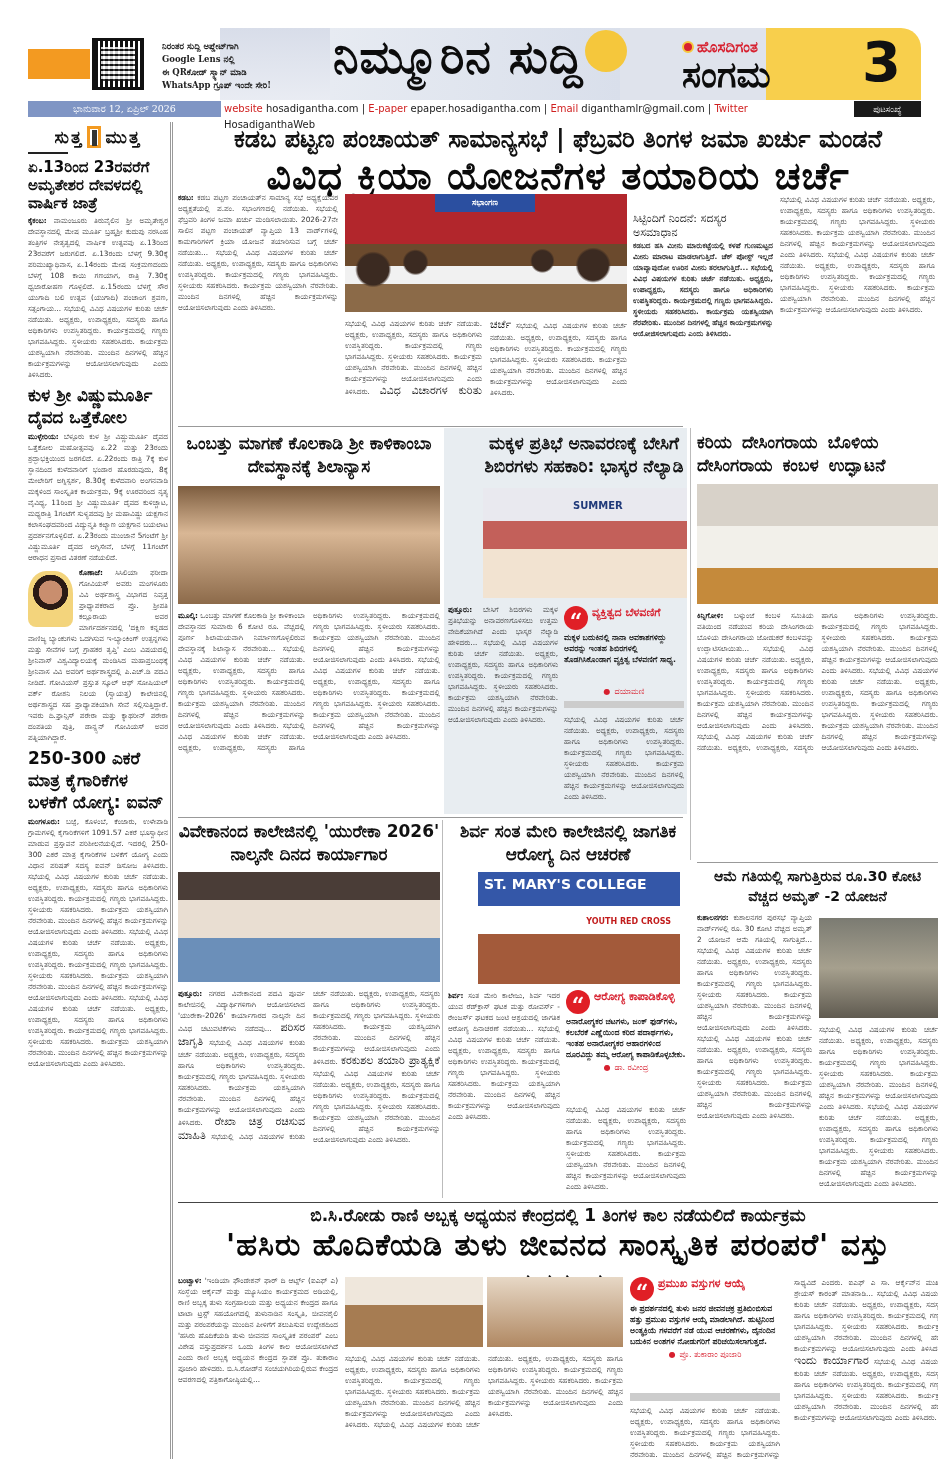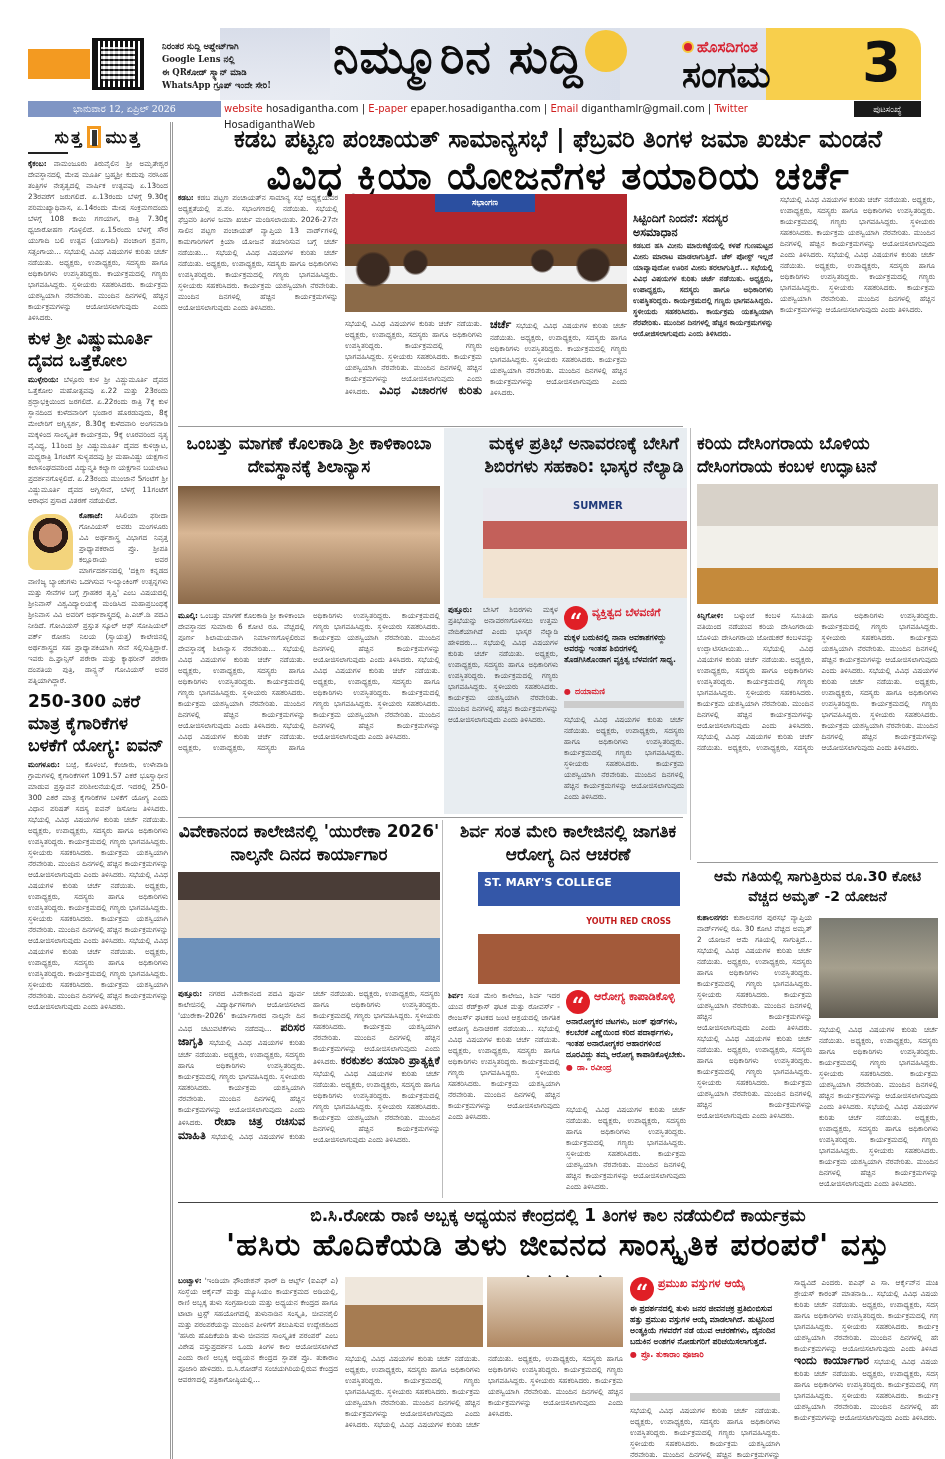--- a/index.html
+++ b/index.html
@@ -45,28 +45,28 @@
 
   
   .story { position: absolute; overflow: hidden; }
   .photo { position: absolute; overflow: hidden; }
   .vrule { position: absolute; width: 1px; background: #bbb; }
   .hrule { position: absolute; height: 1px; background: #999; }
   .quote-box { position: absolute; overflow: hidden; }
   .q-icon { display:inline-block; width: 24px; height: 24px; border-radius: 50%; background:#e01f26; color:#fff; font-size:22px; font-weight:900; text-align:center; line-height:30px; font-family:"DejaVu Serif",serif; float:left; margin-right:4px; }
   .q-title { font-size: 11px; font-weight: bold; color: #d7202f; line-height: 14px; }
   .q-body { font-size: 7.8px; line-height: 11px; font-weight: bold; color:#222; clear: both; padding-top: 2px; }
-  .q-author { font-size: 8px; color:#d7202f; font-weight:bold; margin-top:3px; }
+  .q-author { font-size: 8px; color:#d7202f; font-weight:normal; margin-top:3px;text-align:center; }
   .q-author::before { content:"●"; margin-right:4px; }
   .q-rule { height: 8px; background: #ccc; margin-top: 4px; }
 
   .headline-kicker { font-size: 24px; font-weight: bold; text-align: center; color:#111; }
   .headline-main { font-size: 38px; font-weight: 900; text-align: center; color:#0a0a0a; letter-spacing: 1px; }
   .sec-head { font-size: 17px; font-weight: bold; text-align: center; line-height: 23px; color:#111; }
-  .sub-head { font-size: 11px; font-weight: 700; line-height: 14px; color:#111; }
+  .sub-head { font-size: 11px; font-weight: 400; line-height: 14px; color:#111; }
 
   
   .meeting { background:
       linear-gradient(180deg,#b2262c 0 42%, #6b4a2d 42% 100%); }
   .meeting .banner { position:absolute; left:90px; top:0; width:100px; height:18px; background:#2b4fa0; color:#fff; font-size:8px; text-align:center; line-height:18px; font-weight:bold; }
   .meeting .people { position:absolute; left:0; right:0; bottom:0; height:60%; background:
       radial-gradient(circle at 10% 40%, #3b2a21 0 6%, transparent 7%),
       radial-gradient(circle at 25% 30%, #3b2a21 0 5%, transparent 6%),
       radial-gradient(circle at 70% 28%, #3b2a21 0 5%, transparent 6%),
       radial-gradient(circle at 88% 34%, #3b2a21 0 6%, transparent 7%),
@@ -116,20 +116,21 @@
   <div class="pg-tag">ಪುಟಸಂಖ್ಯೆ</div>
 </div>
 
 <div class="left-col">
   <div class="sm-head">
     <span>ಸುತ್ತ</span><span class="door"></span><span>ಮುತ್ತ</span>
   </div>
   <div class="sm-line"></div>
 
   <div>
+    <div class="lh">ಏ.13ರಿಂದ 23ರವರೆಗೆ ಅಮೃತೇಶರ ದೇವಳದಲ್ಲಿ ವಾರ್ಷಿಕ ಜಾತ್ರೆ</div>
     <div class="body-text"><b>ಕೈಕಂಬ:</b> <span>ವಾಮಂಜೂರು ತಿರುವೈಲಿನ ಶ್ರೀ ಅಮೃತೇಶ್ವರ ದೇವಸ್ಥಾನದಲ್ಲಿ ಮೇಷ ಮೂರ್ತಿ ಬ್ರಹ್ಮಶ್ರೀ ಕುದುಪು ನರಸಿಂಹ ತಂತ್ರಿಗಳ ನೇತೃತ್ವದಲ್ಲಿ ವಾರ್ಷಿಕ ಉತ್ಸವವು ಏ.13ರಿಂದ 23ರವರೆಗೆ ಜರುಗಲಿದೆ. ಏ.13ರಂದು ಬೆಳಗ್ಗೆ 9.30ಕ್ಕೆ ಪರಿಮುಖ್ಯಾಧಿವಾಸ, ಏ.14ರಂದು ಮೇಷ ಸಂಕ್ರಮಣದಂದು ಬೆಳಗ್ಗೆ 108 ಕಾಯಿ ಗಣಯಾಗ, ರಾತ್ರಿ 7.30ಕ್ಕೆ ಧ್ವಜಾರೋಹಣ ಗೊಳ್ಳಲಿದೆ. ಏ.15ರಂದು ಬೆಳಗ್ಗೆ ಸೌರ ಯುಗಾದಿ ಬಲಿ ಉತ್ಸವ (ಯುಗಾದಿ) ಪಂಚಾಂಗ ಶ್ರವಣ, ಸತ್ಸಂಗಾಯ...</span> <span>ಸಭೆಯಲ್ಲಿ ವಿವಿಧ ವಿಷಯಗಳ ಕುರಿತು ಚರ್ಚೆ ನಡೆಯಿತು. ಅಧ್ಯಕ್ಷರು, ಉಪಾಧ್ಯಕ್ಷರು, ಸದಸ್ಯರು ಹಾಗೂ ಅಧಿಕಾರಿಗಳು ಉಪಸ್ಥಿತರಿದ್ದರು. ಕಾರ್ಯಕ್ರಮದಲ್ಲಿ ಗಣ್ಯರು ಭಾಗವಹಿಸಿದ್ದರು. ಸ್ಥಳೀಯರು ಸಹಕರಿಸಿದರು. ಕಾರ್ಯಕ್ರಮ ಯಶಸ್ವಿಯಾಗಿ ನೆರವೇರಿತು. ಮುಂದಿನ ದಿನಗಳಲ್ಲಿ ಹೆಚ್ಚಿನ ಕಾರ್ಯಕ್ರಮಗಳನ್ನು ಆಯೋಜಿಸಲಾಗುವುದು ಎಂದು ತಿಳಿಸಿದರು.</span></div>
   </div>
 
   <div style="margin-top:4px;">
     <div class="lh big">ಕುಳ ಶ್ರೀ ವಿಷ್ಣುಮೂರ್ತಿ ದೈವದ ಒತ್ತೆಕೋಲ</div>
     <div class="body-text"><b>ಮುಳ್ಳೇರಿಯ:</b> <span>ಬೆಳ್ಳೂರು ಕುಳ ಶ್ರೀ ವಿಷ್ಣುಮೂರ್ತಿ ದೈವದ ಒತ್ತೆಕೋಲ ಮಹೋತ್ಸವವು ಏ.22 ಮತ್ತು 23ರಂದು ಶ್ರದ್ಧಾಭಕ್ತಿಯಿಂದ ಜರಗಲಿದೆ. ಏ.22ರಂದು ರಾತ್ರಿ 7ಕ್ಕೆ ಕುಳ ಸ್ಥಾನದಿಂದ ಕುಳೆದವಾರಿಗೆ ಭಂಡಾರ ಹೊರಡುವುದು, 8ಕ್ಕೆ ಮೇಲೇರಿಗೆ ಅಗ್ನಿಸ್ಪರ್ಶ, 8.30ಕ್ಕೆ ಕುಳೆದವಾರಿ ಅಂಗನವಾಡಿ ಮಕ್ಕಳಿಂದ ಸಾಂಸ್ಕೃತಿಕ ಕಾರ್ಯಕ್ರಮ, 9ಕ್ಕೆ ಊರವರಿಂದ ನೃತ್ಯ ವೈವಿಧ್ಯ, 11ರಿಂದ ಶ್ರೀ ವಿಷ್ಣುಮೂರ್ತಿ ದೈವದ ಕುಳಿಚ್ಚಾಟ, ಮಧ್ಯರಾತ್ರಿ 1ಗಂಟೆಗೆ ಸುಳ್ಯಪದವು ಶ್ರೀ ಮಹಾವಿಷ್ಣು ಯಕ್ಷಗಾನ ಕಲಾಸಂಘದವರಿಂದ ವಿದ್ಯುನ್ಮತಿ ಕಲ್ಯಾಣ ಯಕ್ಷಗಾನ ಬಯಲಾಟ ಪ್ರದರ್ಶನಗೊಳ್ಳಲಿದೆ. ಏ.23ರಂದು ಮುಂಜಾನೆ 5ಗಂಟೆಗೆ ಶ್ರೀ ವಿಷ್ಣುಮೂರ್ತಿ ದೈವದ ಅಗ್ನಿಸೇವೆ, ಬೆಳಗ್ಗೆ 11ಗಂಟೆಗೆ ಆರಾಧನ ಪ್ರಸಾದ ವಿತರಣೆ ನಡೆಯಲಿದೆ.</span></div>
   </div>
 
   <div style="margin-top:4px;">
     <div class="body-text"><div class="portrait"></div><b>ಕೊಣಾಜೆ:</b> <span>ಸಿಸಿಲಿಯಾ ಫರೀದಾ ಗೋವಿಯಸ್ ಅವರು ಮಂಗಳೂರು ವಿವಿ ಅರ್ಥಶಾಸ್ತ್ರ ವಿಭಾಗದ ನಿವೃತ್ತ ಪ್ರಾಧ್ಯಾಪಕರಾದ ಪ್ರೊ. ಶ್ರೀಪತಿ ಕಲ್ಲೂರಾಯ ಅವರ ಮಾರ್ಗದರ್ಶನದಲ್ಲಿ 'ದಕ್ಷಿಣ ಕನ್ನಡದ ವಾಣಿಜ್ಯ ಬ್ಯಾಂಕುಗಳು ಒದಗಿಸುವ ಇ-ಬ್ಯಾಂಕಿಂಗ್ ಉತ್ಪನ್ನಗಳು ಮತ್ತು ಸೇವೆಗಳ ಬಗ್ಗೆ ಗ್ರಾಹಕರ ತೃಪ್ತಿ' ಎಂಬ ವಿಷಯದಲ್ಲಿ ಶ್ರೀನಿವಾಸ್ ವಿಶ್ವವಿದ್ಯಾಲಯಕ್ಕೆ ಮಂಡಿಸಿದ ಮಹಾಪ್ರಬಂಧಕ್ಕೆ ಶ್ರೀನಿವಾಸ ವಿವಿ ಅವರಿಗೆ ಅರ್ಥಶಾಸ್ತ್ರದಲ್ಲಿ ಪಿ.ಎಚ್.ಡಿ ಪದವಿ ನೀಡಿದೆ. ಗೋವಿಯಸ್ ಪ್ರಸ್ತುತ ಸ್ಕೂಲ್ ಆಫ್ ಸೋಷಿಯಲ್ ವರ್ಕ್ ರೋಶನಿ ನಿಲಯ (ಸ್ವಾಯತ್ತ) ಕಾಲೇಜಿನಲ್ಲಿ ಅರ್ಥಶಾಸ್ತ್ರದ ಸಹ ಪ್ರಾಧ್ಯಾಪಕಿಯಾಗಿ ಸೇವೆ ಸಲ್ಲಿಸುತ್ತಿದ್ದಾರೆ. ಇವರು ದಿ.ಫ್ರಾನ್ಸಿಸ್ ಪರೇರಾ ಮತ್ತು ಕ್ಯಾಥರೀನ್ ಪರೇರಾ ದಂಪತಿಯ ಪುತ್ರಿ, ಡಾನ್ಸ್ಟನ್ ಗೋವಿಯಸ್ ಅವರ ಪತ್ನಿಯಾಗಿದ್ದಾರೆ.</span></div>
@@ -197,21 +198,21 @@
     <div class="q-rule"></div>
   </div>
   <div class="story" style="left:120px; top:286px; width:120px; height:100px;">
     <div class="body-text"><span>ಸಭೆಯಲ್ಲಿ ವಿವಿಧ ವಿಷಯಗಳ ಕುರಿತು ಚರ್ಚೆ ನಡೆಯಿತು. ಅಧ್ಯಕ್ಷರು, ಉಪಾಧ್ಯಕ್ಷರು, ಸದಸ್ಯರು ಹಾಗೂ ಅಧಿಕಾರಿಗಳು ಉಪಸ್ಥಿತರಿದ್ದರು. ಕಾರ್ಯಕ್ರಮದಲ್ಲಿ ಗಣ್ಯರು ಭಾಗವಹಿಸಿದ್ದರು. ಸ್ಥಳೀಯರು ಸಹಕರಿಸಿದರು. ಕಾರ್ಯಕ್ರಮ ಯಶಸ್ವಿಯಾಗಿ ನೆರವೇರಿತು. ಮುಂದಿನ ದಿನಗಳಲ್ಲಿ ಹೆಚ್ಚಿನ ಕಾರ್ಯಕ್ರಮಗಳನ್ನು ಆಯೋಜಿಸಲಾಗುವುದು ಎಂದು ತಿಳಿಸಿದರು.</span></div>
   </div>
 </div>
 
 <div class="vrule" style="left:690px; top:428px; height:432px;"></div>
 
 <div class="story" style="left:697px; top:432px; width:241px; height:428px;">
-  <div class="sec-head" style="text-align:left;">ಕರಿಯ ದೇಸಿಂಗರಾಯ ಬೊಳಿಯ ದೇಸಿಂಗರಾಯ ಕಂಬಳ ಉದ್ಘಾಟನೆ</div>
+  <div class="sec-head" style="text-align:left;font-family:Liberation Mono, monospace;">ಕರಿಯ ದೇಸಿಂಗರಾಯ ಬೊಳಿಯ ದೇಸಿಂಗರಾಯ ಕಂಬಳ ಉದ್ಘಾಟನೆ</div>
   <div class="photo gen-photo-c" style="left:0; top:52px; width:241px; height:120px;"></div>
   <div class="story" style="left:0; top:178px; width:241px; height:250px; column-count:2; column-gap:8px;">
     <div class="body-text"><b>ಕಿನ್ನಿಗೋಳಿ:</b> <span>ಬಳ್ಕುಂಜೆ ಕಂಬಳ ಸಮಿತಿಯ ವತಿಯಿಂದ ನಡೆಯುವ ಕರಿಯ ದೇಸಿಂಗರಾಯ ಬೊಳಿಯ ದೇಸಿಂಗರಾಯ ಜೋಡುಕರೆ ಕಂಬಳವನ್ನು ಉದ್ಘಾಟಿಸಲಾಯಿತು...</span> <span>ಸಭೆಯಲ್ಲಿ ವಿವಿಧ ವಿಷಯಗಳ ಕುರಿತು ಚರ್ಚೆ ನಡೆಯಿತು. ಅಧ್ಯಕ್ಷರು, ಉಪಾಧ್ಯಕ್ಷರು, ಸದಸ್ಯರು ಹಾಗೂ ಅಧಿಕಾರಿಗಳು ಉಪಸ್ಥಿತರಿದ್ದರು. ಕಾರ್ಯಕ್ರಮದಲ್ಲಿ ಗಣ್ಯರು ಭಾಗವಹಿಸಿದ್ದರು. ಸ್ಥಳೀಯರು ಸಹಕರಿಸಿದರು. ಕಾರ್ಯಕ್ರಮ ಯಶಸ್ವಿಯಾಗಿ ನೆರವೇರಿತು. ಮುಂದಿನ ದಿನಗಳಲ್ಲಿ ಹೆಚ್ಚಿನ ಕಾರ್ಯಕ್ರಮಗಳನ್ನು ಆಯೋಜಿಸಲಾಗುವುದು ಎಂದು ತಿಳಿಸಿದರು.</span> <span>ಸಭೆಯಲ್ಲಿ ವಿವಿಧ ವಿಷಯಗಳ ಕುರಿತು ಚರ್ಚೆ ನಡೆಯಿತು. ಅಧ್ಯಕ್ಷರು, ಉಪಾಧ್ಯಕ್ಷರು, ಸದಸ್ಯರು ಹಾಗೂ ಅಧಿಕಾರಿಗಳು ಉಪಸ್ಥಿತರಿದ್ದರು. ಕಾರ್ಯಕ್ರಮದಲ್ಲಿ ಗಣ್ಯರು ಭಾಗವಹಿಸಿದ್ದರು. ಸ್ಥಳೀಯರು ಸಹಕರಿಸಿದರು. ಕಾರ್ಯಕ್ರಮ ಯಶಸ್ವಿಯಾಗಿ ನೆರವೇರಿತು. ಮುಂದಿನ ದಿನಗಳಲ್ಲಿ ಹೆಚ್ಚಿನ ಕಾರ್ಯಕ್ರಮಗಳನ್ನು ಆಯೋಜಿಸಲಾಗುವುದು ಎಂದು ತಿಳಿಸಿದರು.</span> <span>ಸಭೆಯಲ್ಲಿ ವಿವಿಧ ವಿಷಯಗಳ ಕುರಿತು ಚರ್ಚೆ ನಡೆಯಿತು. ಅಧ್ಯಕ್ಷರು, ಉಪಾಧ್ಯಕ್ಷರು, ಸದಸ್ಯರು ಹಾಗೂ ಅಧಿಕಾರಿಗಳು ಉಪಸ್ಥಿತರಿದ್ದರು. ಕಾರ್ಯಕ್ರಮದಲ್ಲಿ ಗಣ್ಯರು ಭಾಗವಹಿಸಿದ್ದರು. ಸ್ಥಳೀಯರು ಸಹಕರಿಸಿದರು. ಕಾರ್ಯಕ್ರಮ ಯಶಸ್ವಿಯಾಗಿ ನೆರವೇರಿತು. ಮುಂದಿನ ದಿನಗಳಲ್ಲಿ ಹೆಚ್ಚಿನ ಕಾರ್ಯಕ್ರಮಗಳನ್ನು ಆಯೋಜಿಸಲಾಗುವುದು ಎಂದು ತಿಳಿಸಿದರು.</span></div>
   </div>
 </div>
 
 <div class="hrule" style="left:178px; top:817px; width:505px;"></div>
 
 <div class="story" style="left:178px; top:820px; width:262px; height:378px;">
   <div class="sec-head">ವಿವೇಕಾನಂದ ಕಾಲೇಜಿನಲ್ಲಿ 'ಯುರೇಕಾ 2026' ನಾಲ್ಕನೇ ದಿನದ ಕಾರ್ಯಾಗಾರ</div>
@@ -219,21 +220,21 @@
   <div class="story" style="left:0; top:168px; width:262px; height:210px; column-count:2; column-gap:8px;">
     <div class="body-text"><b>ಪುತ್ತೂರು:</b> <span>ನಗರದ ವಿವೇಕಾನಂದ ಪದವಿ ಪೂರ್ವ ಕಾಲೇಜಿನಲ್ಲಿ ವಿದ್ಯಾರ್ಥಿಗಳಿಗಾಗಿ ಆಯೋಜಿಸಲಾದ 'ಯುರೇಕಾ-2026' ಕಾರ್ಯಾಗಾರದ ನಾಲ್ಕನೇ ದಿನ ವಿವಿಧ ಚಟುವಟಿಕೆಗಳು ನಡೆದವು...</span> <b class="sub-head">ಪರಿಸರ ಜಾಗೃತಿ</b> <span>ಸಭೆಯಲ್ಲಿ ವಿವಿಧ ವಿಷಯಗಳ ಕುರಿತು ಚರ್ಚೆ ನಡೆಯಿತು. ಅಧ್ಯಕ್ಷರು, ಉಪಾಧ್ಯಕ್ಷರು, ಸದಸ್ಯರು ಹಾಗೂ ಅಧಿಕಾರಿಗಳು ಉಪಸ್ಥಿತರಿದ್ದರು. ಕಾರ್ಯಕ್ರಮದಲ್ಲಿ ಗಣ್ಯರು ಭಾಗವಹಿಸಿದ್ದರು. ಸ್ಥಳೀಯರು ಸಹಕರಿಸಿದರು. ಕಾರ್ಯಕ್ರಮ ಯಶಸ್ವಿಯಾಗಿ ನೆರವೇರಿತು. ಮುಂದಿನ ದಿನಗಳಲ್ಲಿ ಹೆಚ್ಚಿನ ಕಾರ್ಯಕ್ರಮಗಳನ್ನು ಆಯೋಜಿಸಲಾಗುವುದು ಎಂದು ತಿಳಿಸಿದರು.</span> <b class="sub-head">ರೇಖಾ ಚಿತ್ರ ರಚಿಸುವ ಮಾಹಿತಿ</b> <span>ಸಭೆಯಲ್ಲಿ ವಿವಿಧ ವಿಷಯಗಳ ಕುರಿತು ಚರ್ಚೆ ನಡೆಯಿತು. ಅಧ್ಯಕ್ಷರು, ಉಪಾಧ್ಯಕ್ಷರು, ಸದಸ್ಯರು ಹಾಗೂ ಅಧಿಕಾರಿಗಳು ಉಪಸ್ಥಿತರಿದ್ದರು. ಕಾರ್ಯಕ್ರಮದಲ್ಲಿ ಗಣ್ಯರು ಭಾಗವಹಿಸಿದ್ದರು. ಸ್ಥಳೀಯರು ಸಹಕರಿಸಿದರು. ಕಾರ್ಯಕ್ರಮ ಯಶಸ್ವಿಯಾಗಿ ನೆರವೇರಿತು. ಮುಂದಿನ ದಿನಗಳಲ್ಲಿ ಹೆಚ್ಚಿನ ಕಾರ್ಯಕ್ರಮಗಳನ್ನು ಆಯೋಜಿಸಲಾಗುವುದು ಎಂದು ತಿಳಿಸಿದರು.</span> <b class="sub-head">ಕರಕುಶಲ ತಯಾರಿ ಪ್ರಾತ್ಯಕ್ಷಿಕೆ</b> <span>ಸಭೆಯಲ್ಲಿ ವಿವಿಧ ವಿಷಯಗಳ ಕುರಿತು ಚರ್ಚೆ ನಡೆಯಿತು. ಅಧ್ಯಕ್ಷರು, ಉಪಾಧ್ಯಕ್ಷರು, ಸದಸ್ಯರು ಹಾಗೂ ಅಧಿಕಾರಿಗಳು ಉಪಸ್ಥಿತರಿದ್ದರು. ಕಾರ್ಯಕ್ರಮದಲ್ಲಿ ಗಣ್ಯರು ಭಾಗವಹಿಸಿದ್ದರು. ಸ್ಥಳೀಯರು ಸಹಕರಿಸಿದರು. ಕಾರ್ಯಕ್ರಮ ಯಶಸ್ವಿಯಾಗಿ ನೆರವೇರಿತು. ಮುಂದಿನ ದಿನಗಳಲ್ಲಿ ಹೆಚ್ಚಿನ ಕಾರ್ಯಕ್ರಮಗಳನ್ನು ಆಯೋಜಿಸಲಾಗುವುದು ಎಂದು ತಿಳಿಸಿದರು.</span></div>
   </div>
 </div>
 
 <div class="vrule" style="left:442px; top:820px; height:378px;"></div>
 
 <div class="story" style="left:448px; top:820px; width:240px; height:378px;">
   <div class="sec-head">ಶಿರ್ವ ಸಂತ ಮೇರಿ ಕಾಲೇಜಿನಲ್ಲಿ ಜಾಗತಿಕ ಆರೋಗ್ಯ ದಿನ ಆಚರಣೆ</div>
   <div class="photo gen-photo-e" style="left:30px; top:52px; width:202px; height:112px;">
-    <div style="position:absolute; left:6px; top:4px; font-size:11px; font-weight:bold; color:#fff;">ST. MARY'S COLLEGE</div>
+    <div style="position:absolute; left:6px; top:4px; font-size:14px; font-weight:bold; color:#fff;">ST. MARY'S COLLEGE</div>
     <div style="position:absolute; right:6px; top:44px; font-size:8px; font-weight:bold; color:#c21d1d; background:#fff; padding:1px 3px;">YOUTH RED CROSS</div>
   </div>
   <div class="story" style="left:0; top:170px; width:112px; height:208px;">
     <div class="body-text"><b>ಶಿರ್ವ:</b> <span>ಸಂತ ಮೇರಿ ಕಾಲೇಜು, ಶಿರ್ವ ಇದರ ಯುವ ರೆಡ್‌ಕ್ರಾಸ್ ಘಟಕ ಮತ್ತು ರೋವರ್ಸ್ - ರೇಂಜರ್ಸ್ ಘಟಕದ ಜಂಟಿ ಆಶ್ರಯದಲ್ಲಿ ಜಾಗತಿಕ ಆರೋಗ್ಯ ದಿನಾಚರಣೆ ನಡೆಯಿತು...</span> <span>ಸಭೆಯಲ್ಲಿ ವಿವಿಧ ವಿಷಯಗಳ ಕುರಿತು ಚರ್ಚೆ ನಡೆಯಿತು. ಅಧ್ಯಕ್ಷರು, ಉಪಾಧ್ಯಕ್ಷರು, ಸದಸ್ಯರು ಹಾಗೂ ಅಧಿಕಾರಿಗಳು ಉಪಸ್ಥಿತರಿದ್ದರು. ಕಾರ್ಯಕ್ರಮದಲ್ಲಿ ಗಣ್ಯರು ಭಾಗವಹಿಸಿದ್ದರು. ಸ್ಥಳೀಯರು ಸಹಕರಿಸಿದರು. ಕಾರ್ಯಕ್ರಮ ಯಶಸ್ವಿಯಾಗಿ ನೆರವೇರಿತು. ಮುಂದಿನ ದಿನಗಳಲ್ಲಿ ಹೆಚ್ಚಿನ ಕಾರ್ಯಕ್ರಮಗಳನ್ನು ಆಯೋಜಿಸಲಾಗುವುದು ಎಂದು ತಿಳಿಸಿದರು.</span></div>
   </div>
   <div class="quote-box" style="left:118px; top:170px; width:120px; height:112px;">
     <span class="q-icon">“</span>
     <div class="q-title">ಆರೋಗ್ಯ ಕಾಪಾಡಿಕೊಳ್ಳಿ</div>
     <div class="q-body">ಅನಾರೋಗ್ಯಕರ ಚಟಗಳು, ಜಂಕ್ ಫುಡ್‌ಗಳು, ಕಲಬೆರಕೆ ಎಣ್ಣೆಯಿಂದ ಕರಿದ ಪದಾರ್ಥಗಳು, ಇಂತಹ ಅನಾರೋಗ್ಯಕರ ಆಹಾರಗಳಿಂದ ದೂರವಿದ್ದು ತಮ್ಮ ಆರೋಗ್ಯ ಕಾಪಾಡಿಕೊಳ್ಳಬೇಕು.</div>
     <div class="q-author">ಡಾ. ರವೀಂದ್ರ</div>

